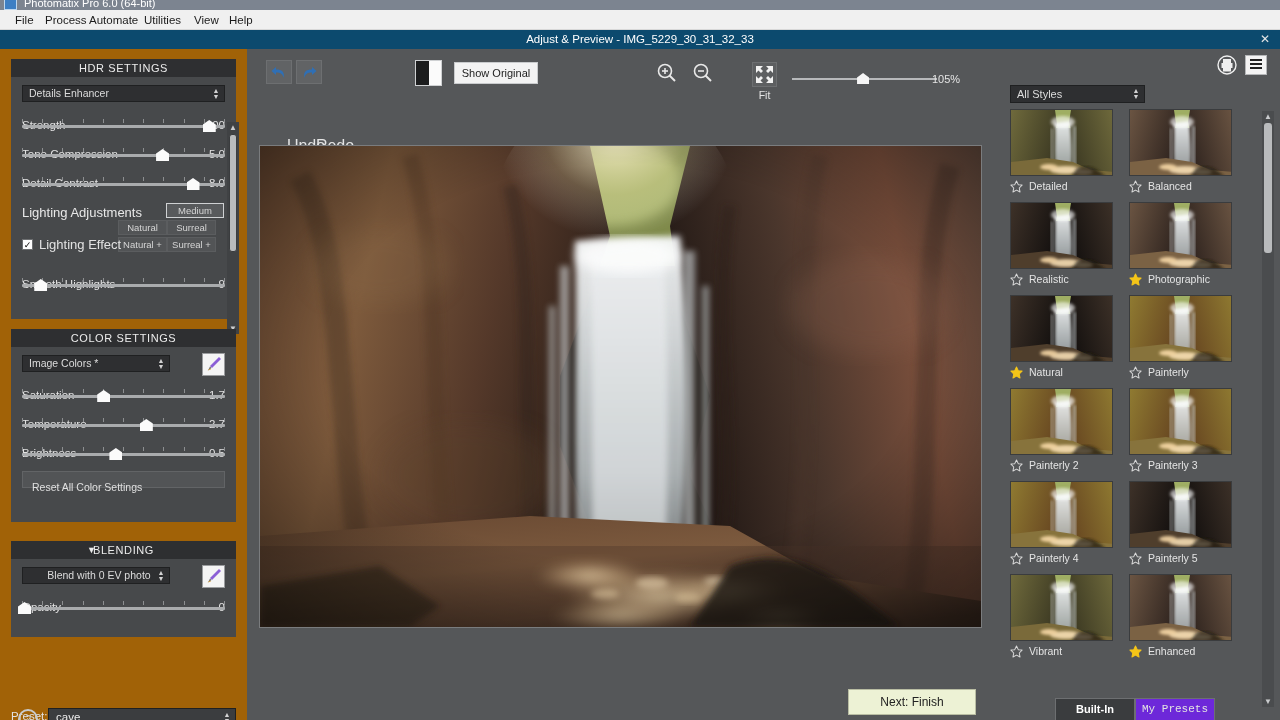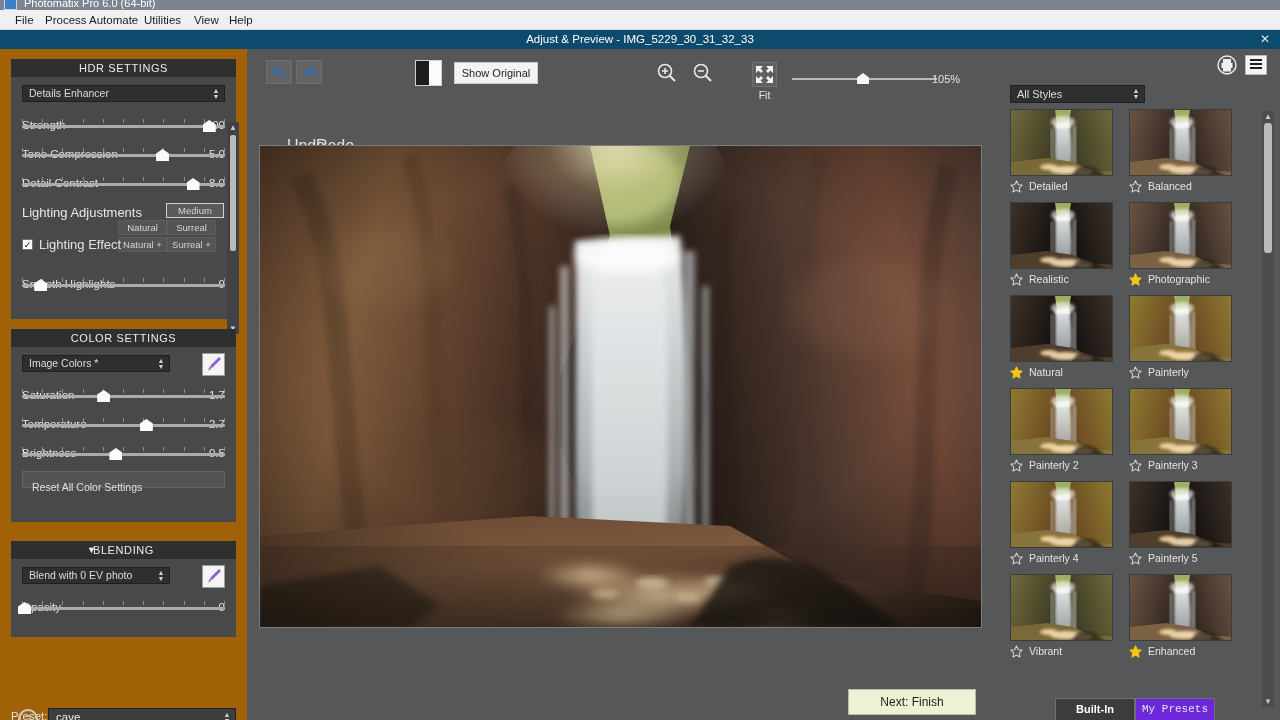--- a/index.html
+++ b/index.html
@@ -510,21 +510,21 @@
           </div>
 
           <div class="reset-btn">Reset All Color Settings</div>
         </div>
 
         <div class="section-header" style="margin-top:19px;">
           <span class="chev">▼</span>
           <span>BLENDING</span>
         </div>
         <div class="sect-body" style="height:78px;">
-          <div class="dropdown" style="width:148px;">
+          <div class="dropdown" style="width:148px;text-align:center;">
             <span>Blend with 0 EV photo</span>
             <span class="arrows">
                 <span>▲</span>
                 <span>▼</span>
               </span>
           </div>
           <div class="brush-btn">
             <svg width="21" height="21" viewBox="0 0 21 21">
               <path d="M16 3 L18 5 L9 14 L7 12 Z" fill="#8b5fd6"></path>
               <path d="M7 12.5 L8.5 14 L5 16.5 Z" fill="#6b6b6b"></path>

